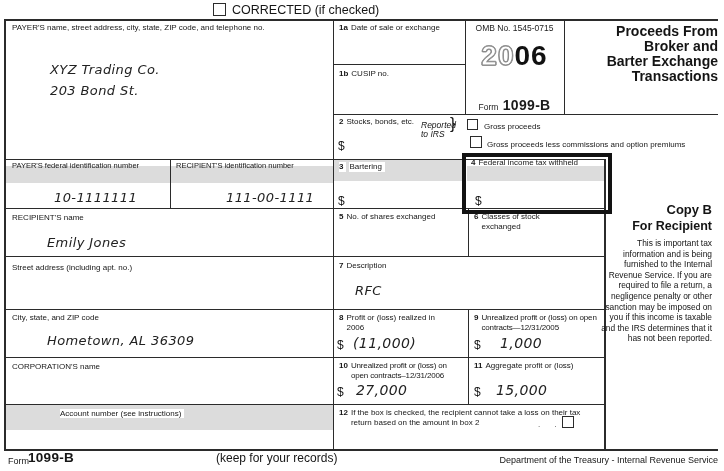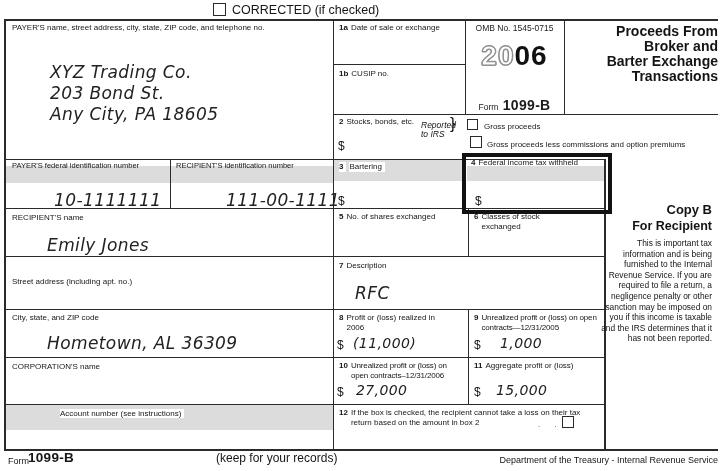--- a/index.html
+++ b/index.html
@@ -5,21 +5,21 @@
   html,body{margin:0;padding:0;background:#fff;}
   .sheet{position:relative;width:724px;height:471px;background:#fff;overflow:hidden;
          font-family:"Liberation Sans",sans-serif;color:#1b1b1b;}
   .ln{position:absolute;background:#2b2b2b;}
   .shade{position:absolute;background:#dcdcdc;}
   .lbl{position:absolute;font-size:8px;line-height:9.5px;color:#161616;}
   .lbl.sm{font-size:7.5px;}
   .boxlbl{position:absolute;display:flex;gap:3px;font-size:8px;line-height:9.5px;color:#161616;}
   .boxlbl .num{font-weight:bold;flex:0 0 auto;}
   .hand{position:absolute;font-family:"DejaVu Sans",sans-serif;font-style:italic;
-        font-size:17px;letter-spacing:.4px;color:#222;white-space:nowrap;}
+        font-size:13px;letter-spacing:.4px;color:#222;white-space:nowrap;}
   .money{font-size:14px;}
   .dollar{position:absolute;font-size:12px;color:#161616;}
   .cb{position:absolute;width:11px;height:11px;border:1.3px solid #2b2b2b;background:#fff;box-sizing:border-box;}
   .title{position:absolute;left:556px;top:24px;width:162px;text-align:right;
          font-weight:bold;font-size:14px;line-height:15px;color:#141414;}
   .title span{display:block;}
   .omb-box{position:absolute;left:465px;width:99px;text-align:center;}
   .year{font-weight:bold;font-size:28px;letter-spacing:1px;white-space:nowrap;
         font-family:"Liberation Sans",sans-serif;}
   .year .outline{color:#fff;-webkit-text-stroke:1px #8a8a8a;
@@ -65,30 +65,29 @@
   <div class="ln" style="left:468px;top:208px;width:1px;height:49px;"></div>
   <div class="ln" style="left:468px;top:309px;width:1px;height:49px;"></div>
   <div class="ln" style="left:468px;top:357px;width:1px;height:48px;"></div>
   <div class="ln" style="left:604px;top:159px;width:2px;height:292px;"></div>
 
   <div class="b4out"></div>
 
   <div class="lbl" style="left:12px;top:23px;width:316px;">PAYER'S name, street address, city, state, ZIP code, and telephone no.</div>
   <div class="hand" style="left:50px;top:62px;">XYZ Trading Co.</div>
   <div class="hand" style="left:50px;top:83px;">203 Bond St.</div>
-  <div class="hand" style="left:50px;top:104px;">Any City, PA 18605</div>
 
   <div class="lbl sm" style="left:12px;top:161px;width:155px;">PAYER'S federal identification number</div>
   <div class="lbl sm" style="left:176px;top:161px;width:150px;">RECIPIENT'S identification number</div>
   <div class="hand" style="left:54px;top:190px;">10-1111111</div>
   <div class="hand" style="left:226px;top:190px;">111-00-1111</div>
 
   <div class="lbl" style="left:12px;top:213px;">RECIPIENT'S name</div>
   <div class="hand" style="left:47px;top:235px;">Emily Jones</div>
-  <div class="lbl" style="left:12px;top:277px;">Street address (including apt. no.)</div>
+  <div class="lbl" style="left:12px;top:263px;">Street address (including apt. no.)</div>
   <div class="lbl" style="left:12px;top:313px;">City, state, and ZIP code</div>
   <div class="hand" style="left:47px;top:333px;">Hometown, AL 36309</div>
   <div class="lbl" style="left:12px;top:362px;">CORPORATION'S name</div>
   <div class="lbl" style="left:12px;top:409px;padding-left:48px;"><span class="whitebg">Account number (see instructions)</span></div>
 
   <div class="boxlbl" style="left:339px;top:23px;width:122px;">
     <span class="num">1a</span>
     <span>Date of sale or exchange</span>
   </div>
   <div class="boxlbl" style="left:339px;top:69px;width:122px;">

